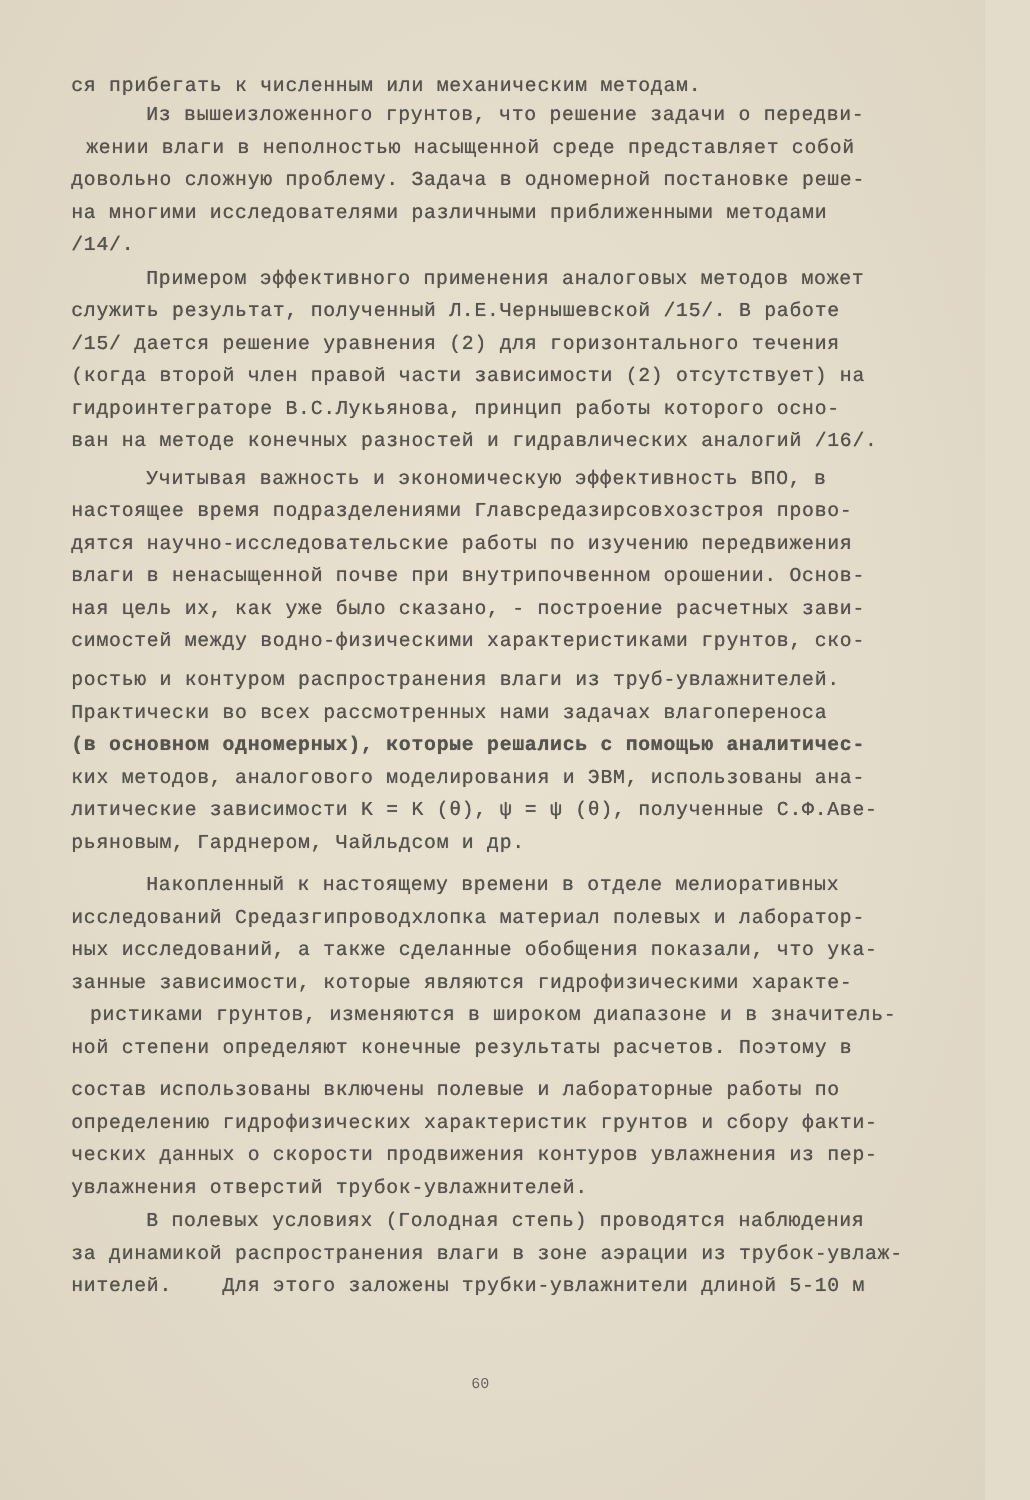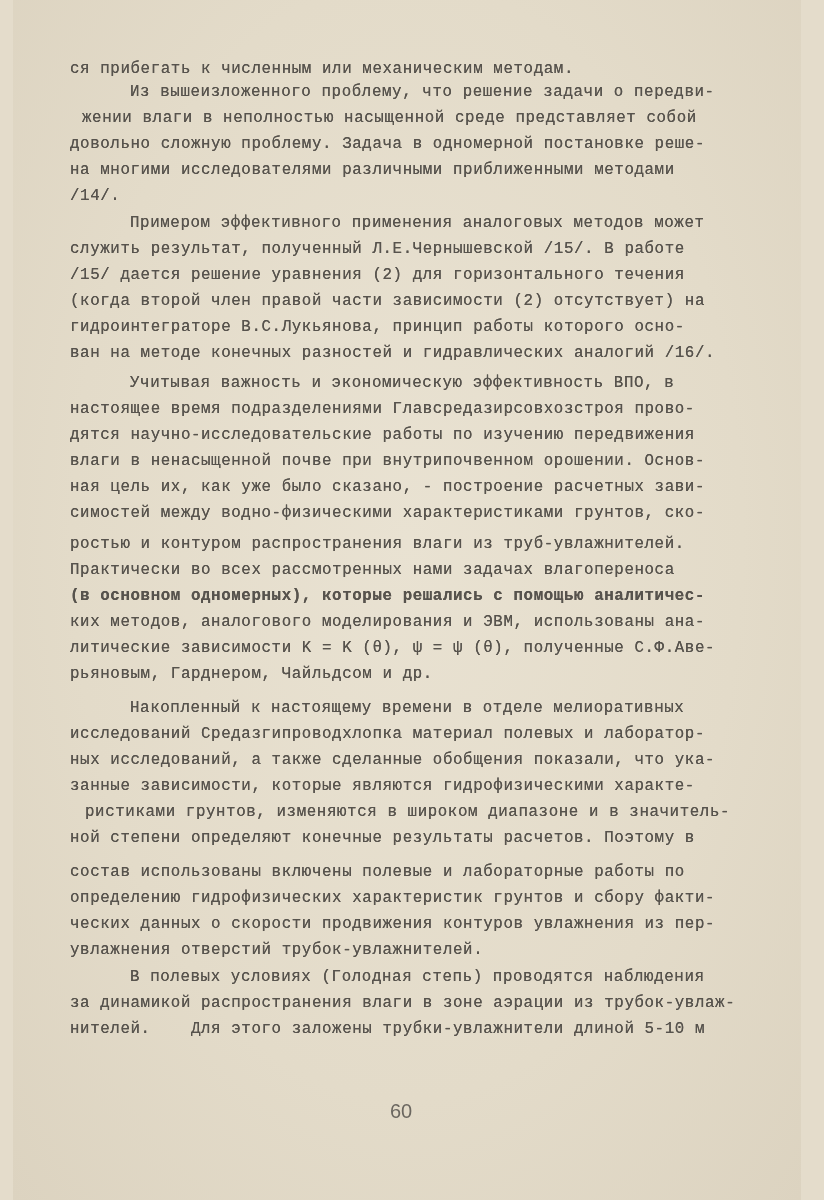--- a/index.html
+++ b/index.html
@@ -8,51 +8,51 @@
     }
     body {
       width: 824px;
       height: 1200px;
       background: #e4dccb;
       overflow: hidden;
       position: relative;
     }
     .page {
       position: absolute;
-      left: 13px; top: 0;
+      left: 0; top: 0;
       width: 788px; height: 1200px;
       background: radial-gradient(ellipse at 50% 45%, #e9e2d2 0%, #e3dbc9 60%, #dcd3c0 100%);
     }
     .line {
       position: absolute;
       left: 57px;
       font-family: "Liberation Mono", "DejaVu Sans Mono", monospace;
       font-size: 15.8px;
       letter-spacing: 0.6px;
       color: #57534d;
       white-space: pre;
       line-height: 20px;
       text-shadow: 0 0 0.6px #5a5650;
     }
     .page-number {
       position: absolute;
       left: 377px;
       top: 1100px;
-      font-family: Liberation Sans, sans-serif;
-      font-size: 20px;
+      font-family: Liberation Mono, monospace;
+      font-size: 12px;
       color: #6b6760;
     }
   </style>
 </head>
 <body>
 
 <div class="page">
   <div id="text-body">
       <div class="line" style="left: 57px; top: 59px;">ся прибегать к численным или механическим методам.</div>
-      <div class="line" style="left: 117px; top: 82px;">Из вышеизложенного проблему, что решение задачи о передви-</div>
+      <div class="line" style="left: 117px; top: 82px;">Из вышеизложенного грунтов, что решение задачи о передви-</div>
       <div class="line" style="left: 57px; top: 108px; margin-left: 12px;">жении влаги в неполностью насыщенной среде представляет собой</div>
       <div class="line" style="left: 57px; top: 134px;">довольно сложную проблему. Задача в одномерной постановке реше-</div>
       <div class="line" style="left: 57px; top: 160px;">на многими исследователями различными приближенными методами</div>
       <div class="line" style="left: 57px; top: 186px;">/14/.</div>
       <div class="line" style="left: 117px; top: 213px;">Примером эффективного применения аналоговых методов может</div>
       <div class="line" style="left: 57px; top: 239px;">служить результат, полученный Л.Е.Чернышевской /15/. В работе</div>
       <div class="line" style="left: 57px; top: 265px;">/15/ дается решение уравнения (2) для горизонтального течения</div>
       <div class="line" style="left: 57px; top: 291px;">(когда второй член правой части зависимости (2) отсутствует) на</div>
       <div class="line" style="left: 57px; top: 317px; text-align: right;">гидроинтеграторе В.С.Лукьянова, принцип работы которого осно-</div>
       <div class="line" style="left: 57px; top: 343px;">ван на методе конечных разностей и гидравлических аналогий /16/.</div>

